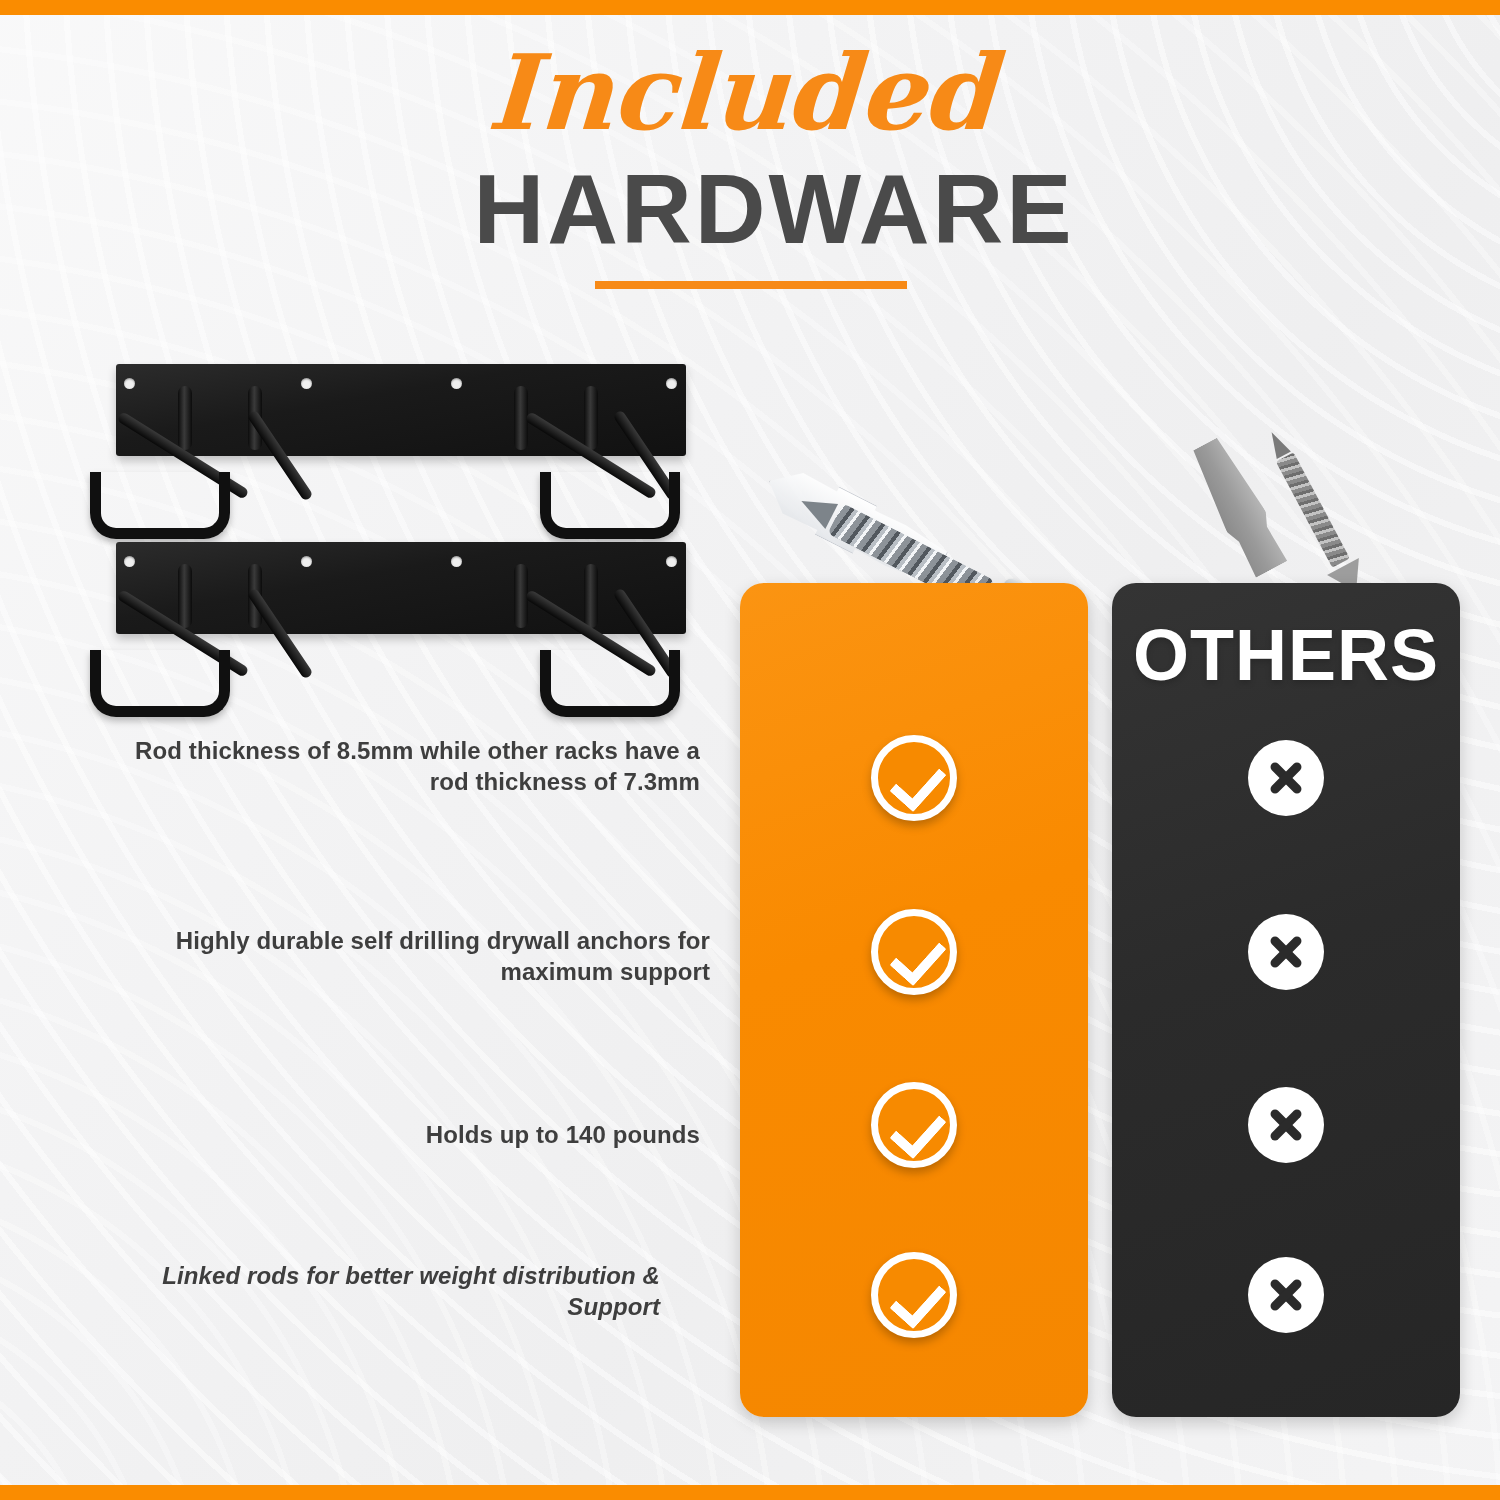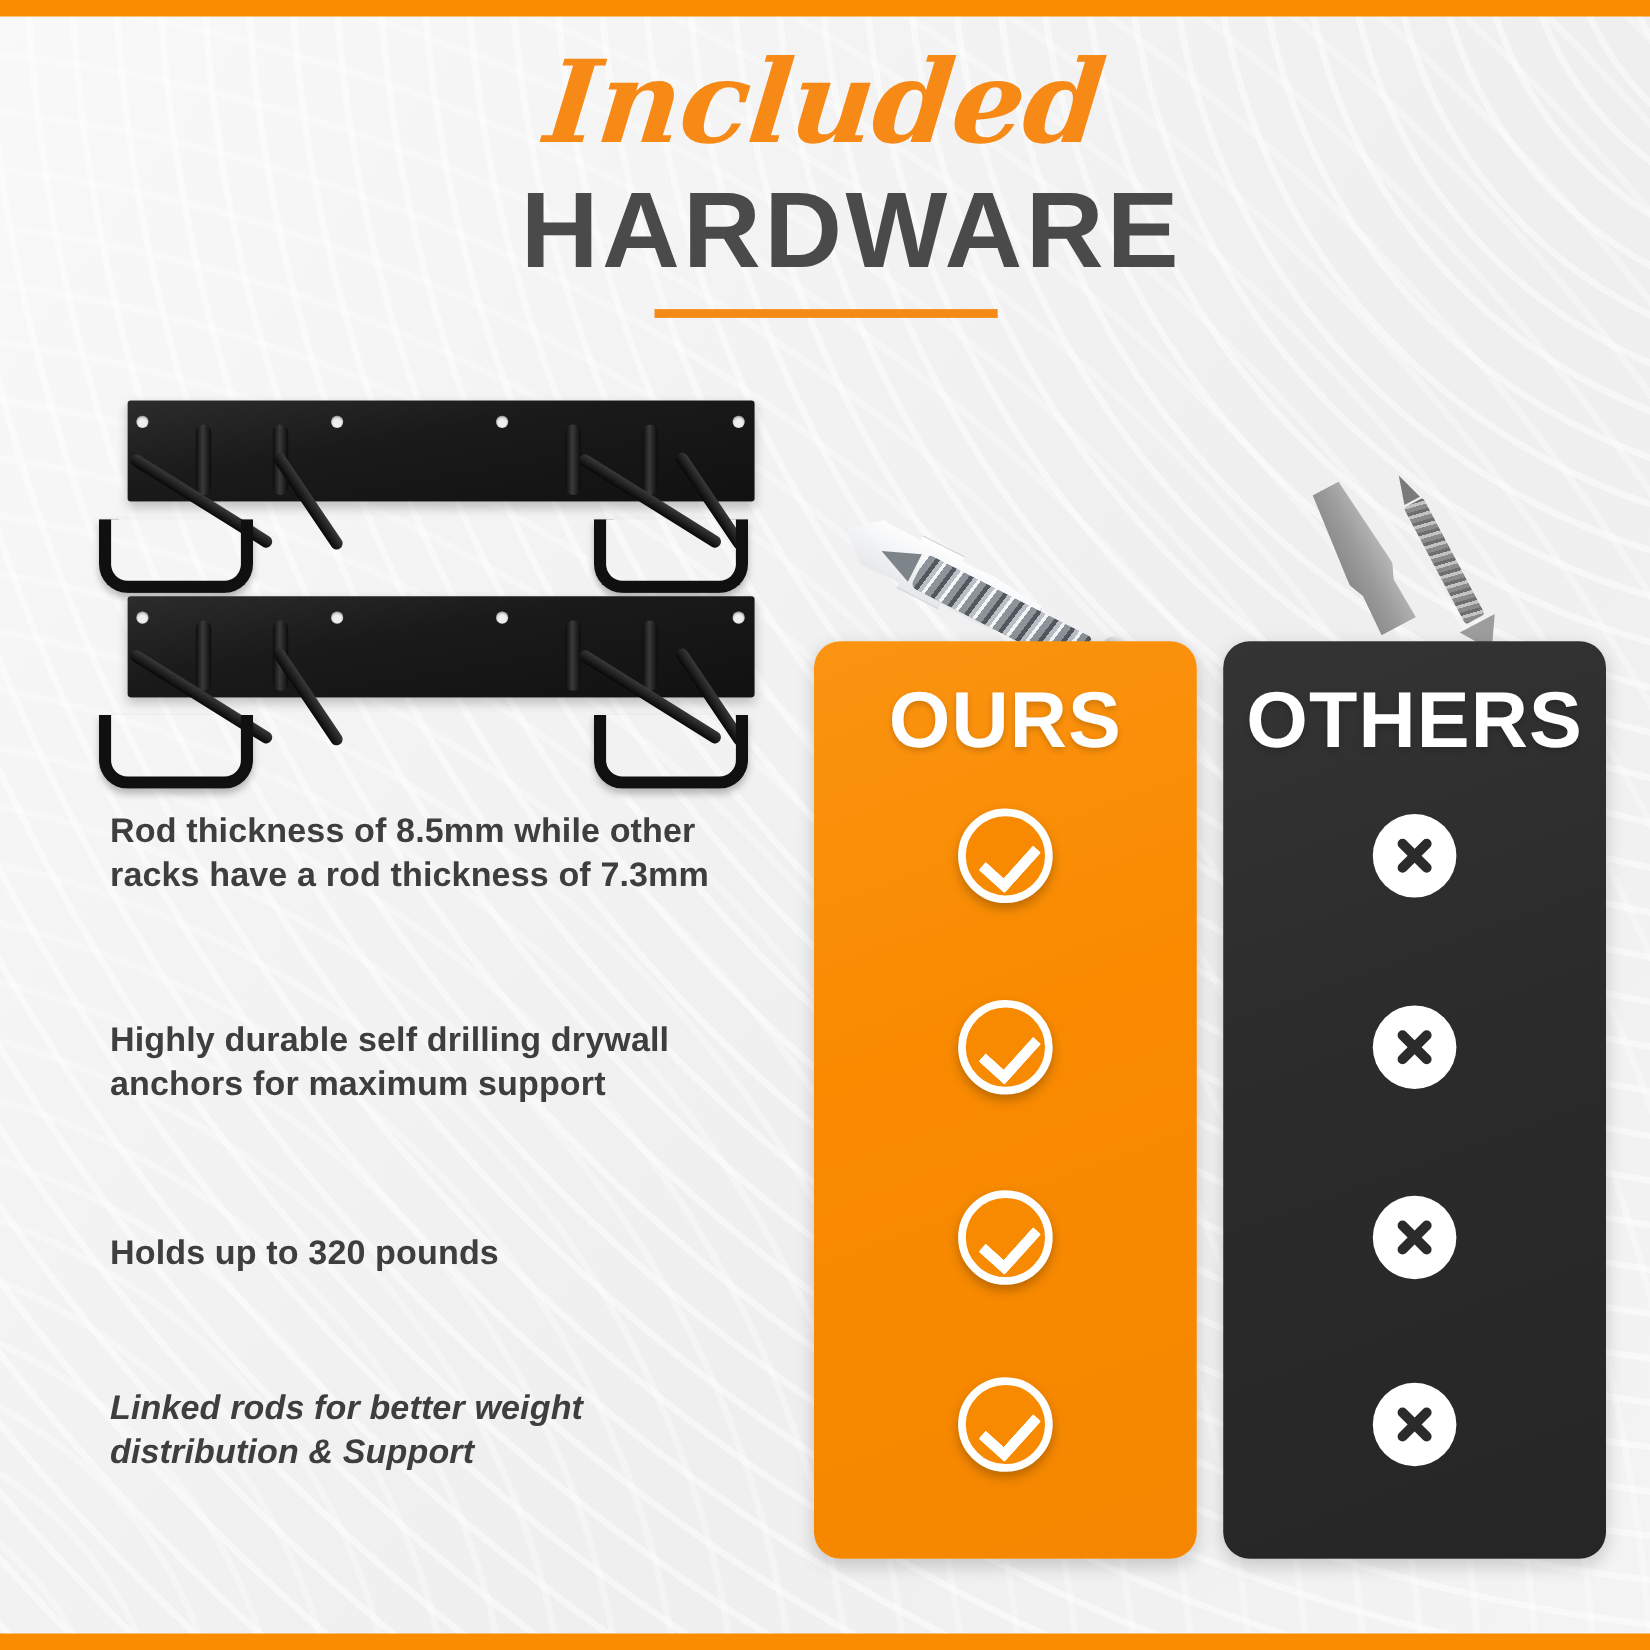--- a/index.html
+++ b/index.html
@@ -202,22 +202,22 @@
     position:absolute; right:0; top:2px; width:0; height:0;
     border-top:18px solid transparent;
     border-bottom:18px solid transparent;
     border-left:28px solid #9d9d9d;
   }
 
   
   .features{ position:absolute; left:100px; top:735px; width:610px; z-index:8; }
   .feature{
     position:absolute; left:0;
-    font-weight:700; font-size:31px; line-height:1.30;
-    color:#3e3e3e; letter-spacing:.1px;
+    font-weight:700; font-size:24px; line-height:1.30;
+    color:#3e3e3e; letter-spacing:.1px;text-align:right;
   }
   .feature.f0{ top:0px;   width:600px; }
   .feature.f1{ top:190px; width:610px; }
   .feature.f2{ top:384px; width:600px; }
   .feature.f3{ top:525px; width:560px;font-style:italic; }
 
   
   .panel{
     position:absolute; top:583px; width:348px; height:834px;
     border-radius:24px; z-index:12;
@@ -352,26 +352,25 @@
     <div class="wood-screw">
       <div class="tip"></div>
       <div class="shank"></div>
       <div class="head"></div>
     </div>
   </div>
 
   <div class="features">
     <div class="feature f0">Rod thickness of 8.5mm while other racks have a rod thickness of 7.3mm</div>
     <div class="feature f1">Highly durable self drilling drywall anchors for maximum support</div>
-    <div class="feature f2">Holds up to 320 pounds</div>
+    <div class="feature f2">Holds up to 140 pounds</div>
     <div class="feature f3">Linked rods for better weight distribution &amp; Support</div>
   </div>
 
   <div class="panel ours">
-    <div class="panel-title">OURS</div>
     <div class="marks">
       <div class="mark m0">
           <div class="check-circle"></div>
         </div>
       <div class="mark m1">
           <div class="check-circle"></div>
         </div>
       <div class="mark m2">
           <div class="check-circle"></div>
         </div>

